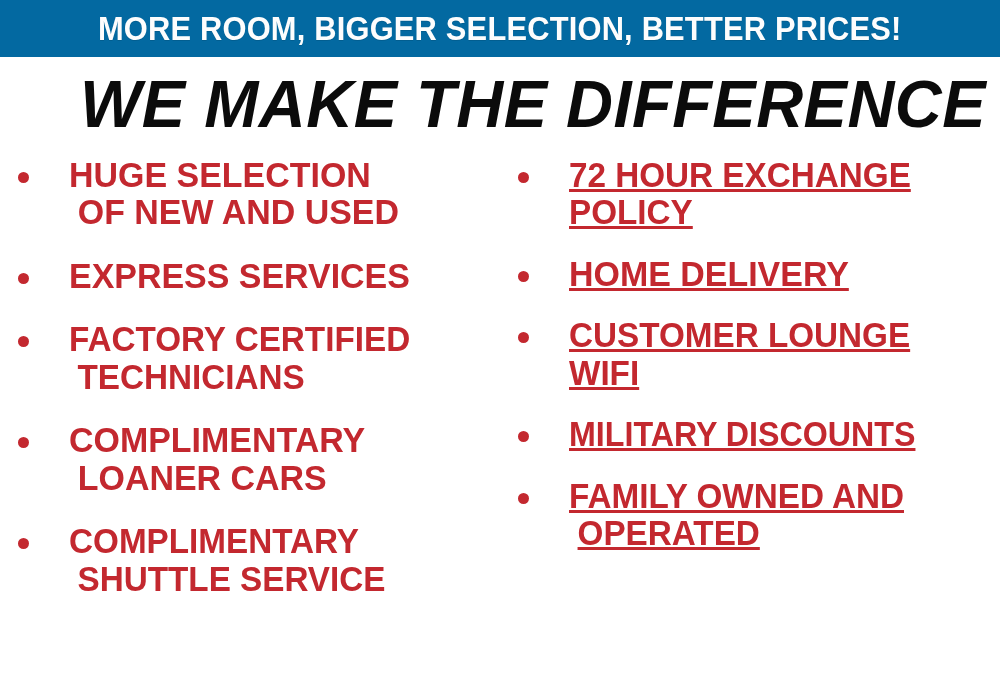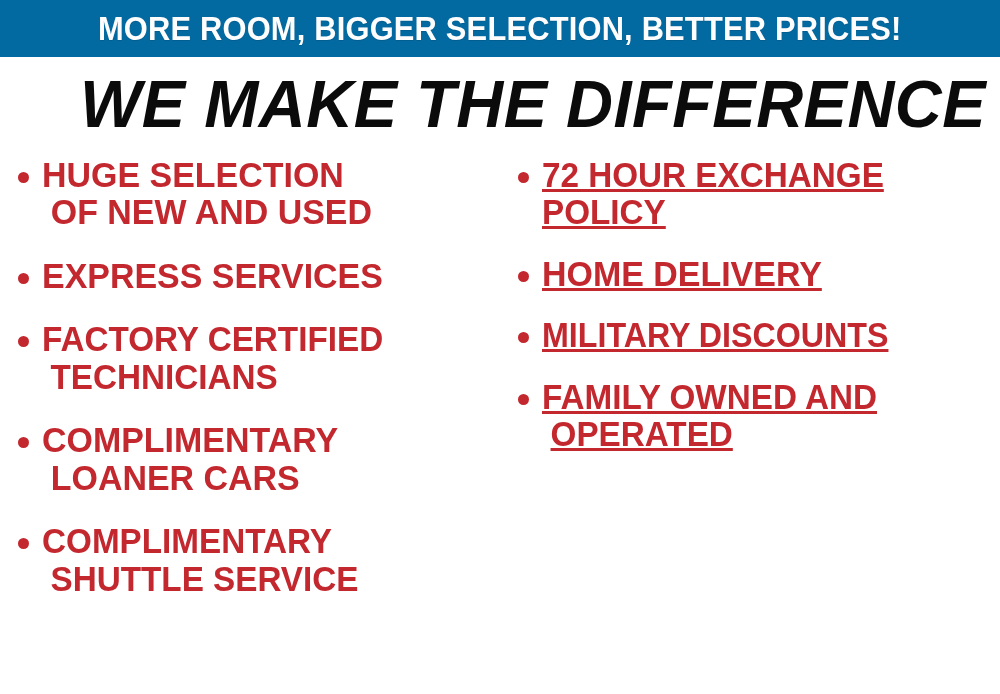--- a/index.html
+++ b/index.html
@@ -83,20 +83,21 @@
 
   .bullet-item {
     display: flex;
     align-items: flex-start;
     color: #c3282f;
     font-family: "Liberation Sans Narrow", "Liberation Sans", sans-serif;
     font-weight: bold;
     font-size: 35px;
     line-height: 1.07;
     letter-spacing: 0px;
+    gap: 27px;
   }
   .bullet-dot {
     flex: 0 0 auto;
     width: 11px;
     height: 11px;
     border-radius: 50%;
     background: #c3282f;
     margin-right: 13px;
     margin-top: 16px;
   }
@@ -165,20 +166,24 @@
     <div class="bullet-item li-gap-md">
       <span class="bullet-dot"></span>
       <span class="bullet-text squeeze-95"><span>72 HOUR EXCHANGE</span><br><span>POLICY</span></span>
     </div>
 
     <div class="bullet-item li-gap-md">
       <span class="bullet-dot"></span>
       <span class="bullet-text squeeze-97"><span>HOME DELIVERY</span></span>
     </div>
 
+    <div class="bullet-item li-gap-md">
+      <span class="bullet-dot"></span>
+      <span class="bullet-text squeeze-95"><span>CUSTOMER LOUNGE</span><br><span>WIFI</span></span>
+    </div>
 
     <div class="bullet-item li-gap-md">
       <span class="bullet-dot"></span>
       <span class="bullet-text squeeze-92"><span>MILITARY DISCOUNTS</span></span>
     </div>
 
     <div class="bullet-item li-gap-md">
       <span class="bullet-dot"></span>
       <span class="bullet-text squeeze-95"><span>FAMILY OWNED AND</span><br><span class="nudge">OPERATED</span></span>
     </div>

